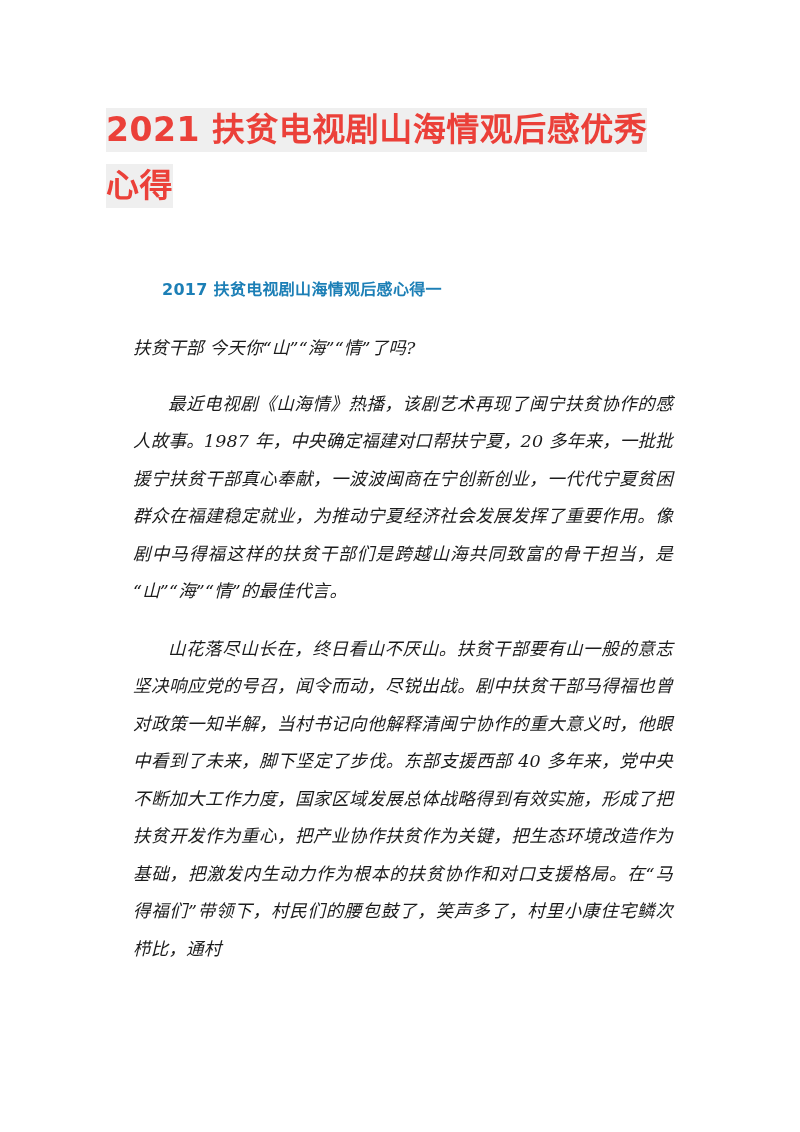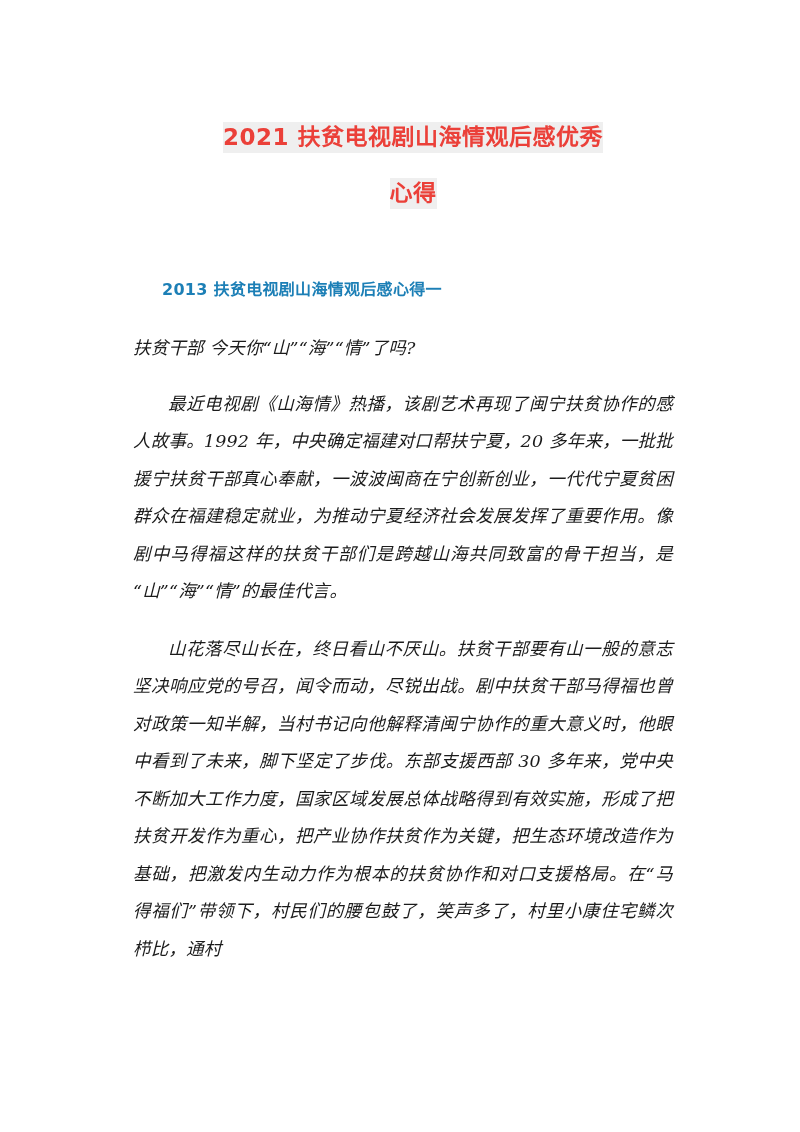--- a/index.html
+++ b/index.html
@@ -19,30 +19,29 @@
   .page {
     position: relative;
     width: 800px;
     height: 1132px;
     background: #ffffff;
     box-sizing: border-box;
   }
 
   
   .doc-title {
-    margin: 13px;
+    margin: 6px;
     padding: 0;
     position: absolute;
     left: 100px;
     top: 96px;
     width: 600px;
-    text-align: center;
     font-family: "DejaVu Sans", "Liberation Sans", sans-serif;
     font-weight: 700;
-    font-size: 23px;
+    font-size: 33px;
     line-height: 56px;
     letter-spacing: 0.5px;
     color: #eb4039;
   }
   .doc-title .hl {
     background: #efefef;
     padding: 2px 0 3px 0;
     box-decoration-break: clone;
     -webkit-box-decoration-break: clone;
   }
@@ -94,21 +93,21 @@
     margin-bottom: 0;
   }
 </style>
 </head>
 <body>
 
 <div class="page">
 
   <h1 class="doc-title"><span class="hl">2021 扶贫电视剧山海情观后感优秀</span><br><span class="hl">心得</span></h1>
 
-  <h2 class="section-heading">2013 扶贫电视剧山海情观后感心得一</h2>
+  <h2 class="section-heading">2017 扶贫电视剧山海情观后感心得一</h2>
 
   <div class="body-area">
     <p class="para lead">扶贫干部  今天你“山”“海”“情”了吗?</p>
-    <p class="para indent">最近电视剧《山海情》热播，该剧艺术再现了闽宁扶贫协作的感人故事。1992 年，中央确定福建对口帮扶宁夏，20 多年来，一批批援宁扶贫干部真心奉献，一波波闽商在宁创新创业，一代代宁夏贫困群众在福建稳定就业，为推动宁夏经济社会发展发挥了重要作用。像剧中马得福这样的扶贫干部们是跨越山海共同致富的骨干担当，是“山”“海”“情”的最佳代言。</p>
-    <p class="para indent">山花落尽山长在，终日看山不厌山。扶贫干部要有山一般的意志坚决响应党的号召，闻令而动，尽锐出战。剧中扶贫干部马得福也曾对政策一知半解，当村书记向他解释清闽宁协作的重大意义时，他眼中看到了未来，脚下坚定了步伐。东部支援西部 30 多年来，党中央不断加大工作力度，国家区域发展总体战略得到有效实施，形成了把扶贫开发作为重心，把产业协作扶贫作为关键，把生态环境改造作为基础，把激发内生动力作为根本的扶贫协作和对口支援格局。在“马得福们”带领下，村民们的腰包鼓了，笑声多了，村里小康住宅鳞次栉比，通村</p>
+    <p class="para indent">最近电视剧《山海情》热播，该剧艺术再现了闽宁扶贫协作的感人故事。1987 年，中央确定福建对口帮扶宁夏，20 多年来，一批批援宁扶贫干部真心奉献，一波波闽商在宁创新创业，一代代宁夏贫困群众在福建稳定就业，为推动宁夏经济社会发展发挥了重要作用。像剧中马得福这样的扶贫干部们是跨越山海共同致富的骨干担当，是“山”“海”“情”的最佳代言。</p>
+    <p class="para indent">山花落尽山长在，终日看山不厌山。扶贫干部要有山一般的意志坚决响应党的号召，闻令而动，尽锐出战。剧中扶贫干部马得福也曾对政策一知半解，当村书记向他解释清闽宁协作的重大意义时，他眼中看到了未来，脚下坚定了步伐。东部支援西部 40 多年来，党中央不断加大工作力度，国家区域发展总体战略得到有效实施，形成了把扶贫开发作为重心，把产业协作扶贫作为关键，把生态环境改造作为基础，把激发内生动力作为根本的扶贫协作和对口支援格局。在“马得福们”带领下，村民们的腰包鼓了，笑声多了，村里小康住宅鳞次栉比，通村</p>
   </div>
 
 </div>
 
 </body></html>

